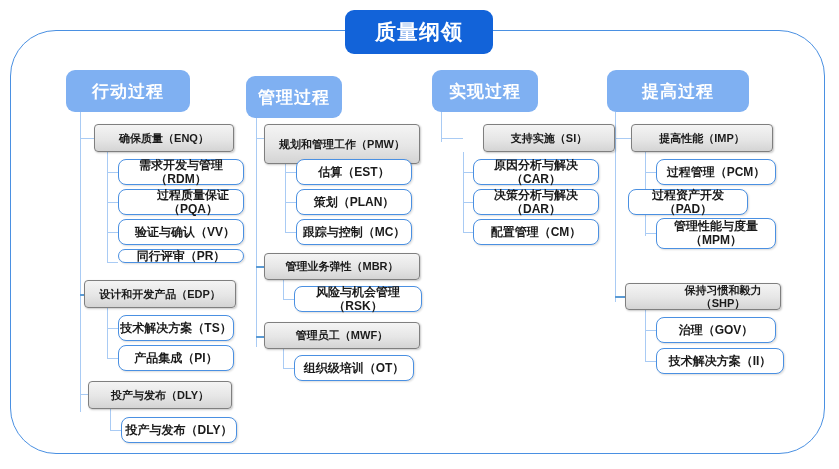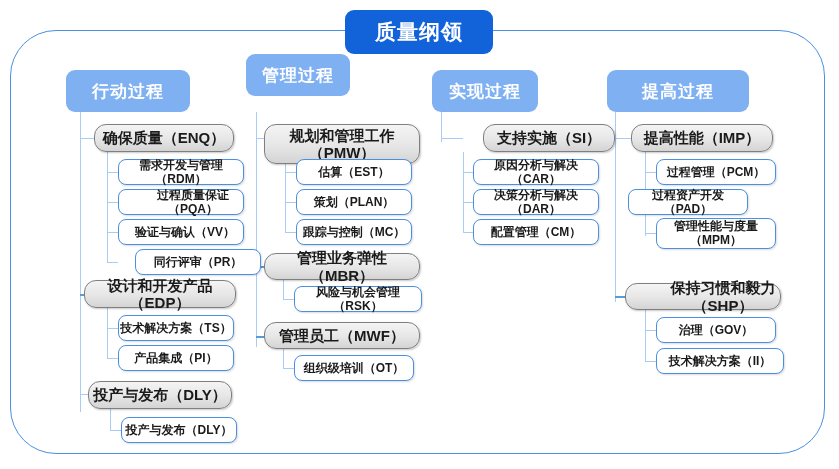--- a/index.html
+++ b/index.html
@@ -71,23 +71,23 @@
     justify-content: center;
     height: 42px;
     z-index: 4;
   }
 
   
   .node-gray {
     position: absolute;
     background: linear-gradient(180deg, #f4f4f4 0%, #e6e6e6 55%, #d4d4d4 100%);
     border: 1.3px solid #7f7f7f;
-    border-radius: 12px;
+    border-radius: 4px;
     color: #1a1a1a;
-    font-size: 15px;
+    font-size: 11px;
     font-weight: bold;
     display: flex;
     align-items: center;
     justify-content: center;
     text-align: center;
     box-shadow: 1px 1px 2px rgba(0,0,0,0.22);
     z-index: 3;
     box-sizing: border-box;
     line-height: 1.15;
   }
@@ -148,42 +148,42 @@
     <div class="conn-h" style="left:107px; top:172px; width:11px;"></div>
     <div class="node-white" style="left:118px; top:159px; width:126px; height:26px;">需求开发与管理（RDM）</div>
 
     <div class="conn-h" style="left:107px; top:202px; width:11px;"></div>
     <div class="node-white" style="left:118px; top:189px; width:126px; height:26px;padding-left:24px;">过程质量保证（PQA）</div>
 
     <div class="conn-h" style="left:107px; top:232px; width:11px;"></div>
     <div class="node-white" style="left:118px; top:219px; width:126px; height:26px;padding-left:8px;">验证与确认（VV）</div>
 
     <div class="conn-h" style="left:107px; top:262px; width:11px;"></div>
-    <div class="node-white" style="left:118px; top:249px; width:126px; height:26px;margin-left:17px;">同行评审（PR）</div>
+    <div class="node-white" style="left:118px; top:249px; width:126px; height:14px;">同行评审（PR）</div>
 
     <div class="conn-h strong" style="left:80px; top:294px; width:14px;"></div>
     <div class="node-gray" style="left:84px; top:280px; width:152px; height:28px;">设计和开发产品（EDP）</div>
     <div class="conn-v" style="left:107px; top:308px; height:50px;"></div>
 
     <div class="conn-h" style="left:107px; top:328px; width:11px;"></div>
     <div class="node-white" style="left:118px; top:315px; width:116px; height:26px;">技术解决方案（TS）</div>
 
     <div class="conn-h" style="left:107px; top:358px; width:11px;"></div>
     <div class="node-white" style="left:118px; top:345px; width:116px; height:26px;">产品集成（PI）</div>
 
     <div class="conn-h" style="left:80px; top:394px; width:14px;"></div>
     <div class="node-gray" style="left:88px; top:381px; width:144px; height:28px;">投产与发布（DLY）</div>
     <div class="conn-v" style="left:110px; top:409px; height:22px;"></div>
 
     <div class="conn-h" style="left:110px; top:430px; width:11px;"></div>
     <div class="node-white" style="left:121px; top:417px; width:116px; height:26px;">投产与发布（DLY）</div>
   </div>
 
   <div class="column">
-    <div class="col-head" style="left:246px; top:54px; width:104px;">管理过程</div>
+    <div class="col-head" style="left:246px; top:76px; width:96px;">管理过程</div>
 
     <div class="conn-v" style="left:256px; top:112px; height:235px;"></div>
 
     <div class="conn-h" style="left:256px; top:138px; width:8px;"></div>
     <div class="node-gray" style="left:264px; top:124px; width:156px; height:40px;">规划和管理工作（PMW）</div>
     <div class="conn-v" style="left:285px; top:152px; height:80px;"></div>
 
     <div class="conn-h" style="left:285px; top:172px; width:11px;"></div>
     <div class="node-white" style="left:296px; top:159px; width:116px; height:26px;">估算（EST）</div>
 

